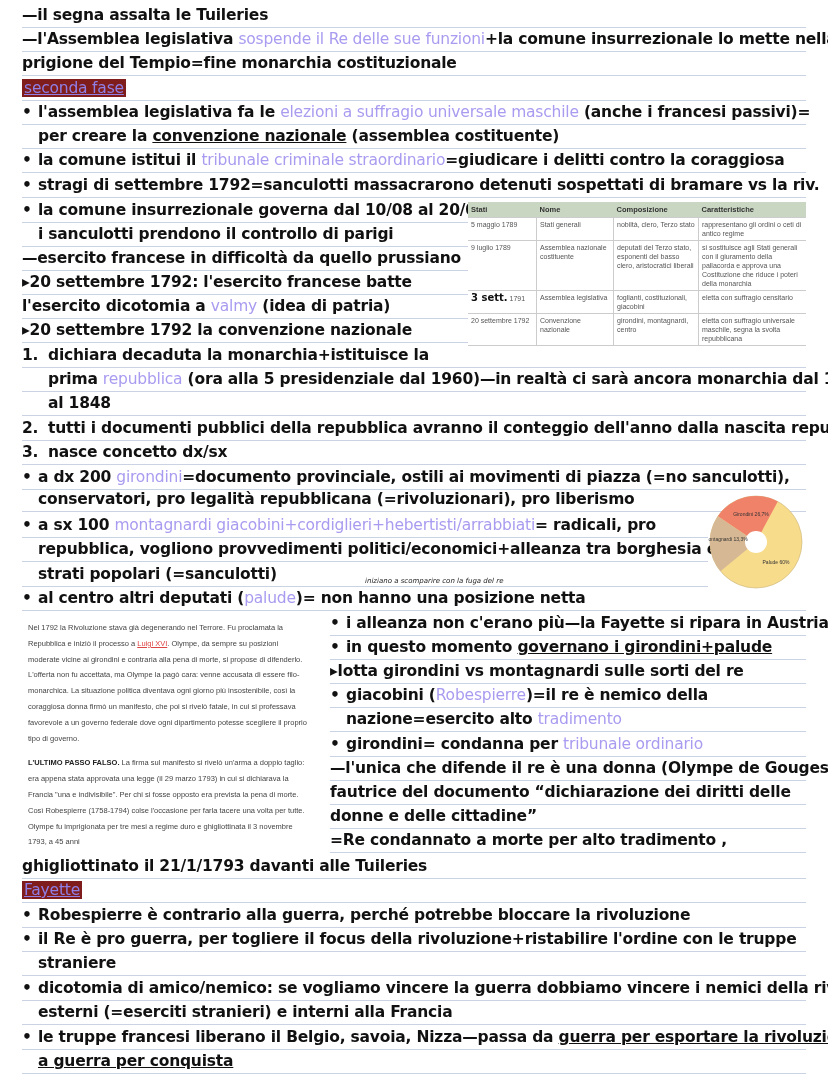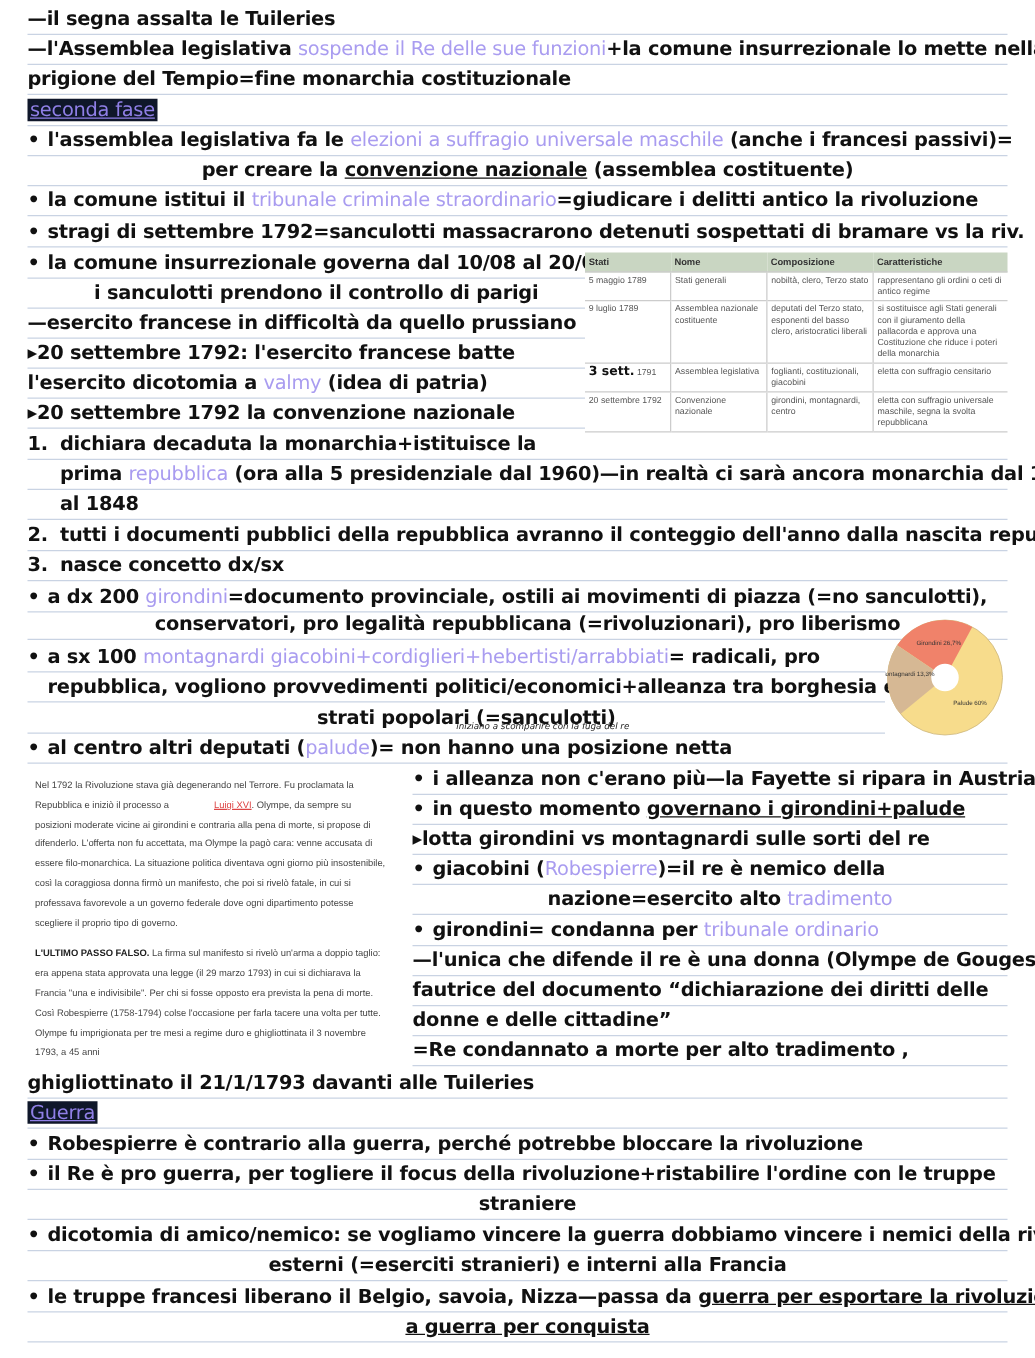--- a/index.html
+++ b/index.html
@@ -6,54 +6,54 @@
   body{width:828px;height:1086px;position:relative;overflow:hidden;
        font-family:"DejaVu Sans",sans-serif;color:#111;}
   .line{position:absolute;left:22px;right:22px;height:24px;line-height:22px;
         font-size:15.5px;font-weight:bold;letter-spacing:-0.2px;white-space:nowrap;
         border-bottom:1.5px solid #c9d3e3;box-sizing:border-box;}
   .line.narrow{right:360px;}
   .line.right{left:330px;}
   .hl{color:#a99cf0;font-weight:normal;}
   .u{text-decoration:underline;}
   .heading{color:#8f7fe6;font-weight:normal;}
-  .heading span{background:#0f172a;padding:0 2px;text-decoration:underline;}
+  .heading span{background:#7f1d1d;padding:0 2px;text-decoration:underline;}
   .bul{display:inline-block;width:16px;}
   .num{display:inline-block;width:26px;}
   .ind{padding-left:26px;}
-  .ind16{padding-left:16px;text-align:center;}
+  .ind16{padding-left:16px;}
   
   .tbl{position:absolute;left:468px;top:202px;width:338px;border-collapse:collapse;
        font-family:"Liberation Sans",sans-serif;font-size:7px;color:#555;background:#fff;}
   .tbl th{background:#c9d6c2;text-align:left;padding:3px 3px;font-weight:bold;color:#333;font-size:7.5px;}
   .tbl td{vertical-align:top;padding:2px 3px;border-top:1px solid #ccc;border-left:1px solid #ccc;line-height:9px;}
   .tbl td:first-child{border-left:none;}
   .tbl tr:last-child td{border-bottom:1px solid #ccc;}
   .hand{font-family:"DejaVu Sans",sans-serif;font-weight:bold;font-size:10px;color:#111;}
   
   .pie{position:absolute;left:708px;top:494px;width:96px;height:96px;}
   .pie text{font-family:"Liberation Sans",sans-serif;font-size:5px;fill:#333;}
   
   .article{position:absolute;left:28px;top:620px;width:282px;
            font-family:"Liberation Sans",sans-serif;font-size:7.5px;color:#444;line-height:15.8px;}
   .article p{margin:0 0 9px 0;}
-  .article .link{color:#d44;text-decoration:underline;margin-left:34px;}
+  .article .link{color:#d44;text-decoration:underline;}
   .article b{color:#222;}
   .annot{position:absolute;left:365px;top:577px;font-size:7px;font-family:"DejaVu Sans",sans-serif;color:#222;font-style:italic;}
 </style>
 </head>
 <body>
 
 <div class="line" style="top:4px"><span>—il segna assalta le Tuileries</span></div>
 <div class="line" style="top:28px"><span>—l'Assemblea legislativa </span><span class="hl">sospende il Re delle sue funzioni</span><span>+la comune insurrezionale lo mette nella</span></div>
 <div class="line" style="top:52px"><span>prigione del Tempio=fine monarchia costituzionale</span></div>
 <div class="line heading" style="top:77px"><span>seconda fase</span></div>
 <div class="line" style="top:101px"><span class="bul">•</span><span>l'assemblea legislativa fa le </span><span class="hl">elezioni a suffragio universale maschile</span><span> (anche i francesi passivi)=</span></div>
 <div class="line ind16" style="top:125px"><span>per creare la </span><span class="u">convenzione nazionale</span><span> (assemblea costituente)</span></div>
-<div class="line" style="top:149px"><span class="bul">•</span><span>la comune istitui il </span><span class="hl">tribunale criminale straordinario</span><span>=giudicare i delitti antico la rivoluzione</span></div>
+<div class="line" style="top:149px"><span class="bul">•</span><span>la comune istitui il </span><span class="hl">tribunale criminale straordinario</span><span>=giudicare i delitti contro la coraggiosa</span></div>
 <div class="line" style="top:174px"><span class="bul">•</span><span>stragi di settembre 1792=sanculotti massacrarono detenuti sospettati di bramare vs la riv.</span></div>
 
 <div class="line narrow" style="top:199px"><span class="bul">•</span><span>la comune insurrezionale governa dal 10/08 al 20/09:</span></div>
 <div class="line narrow ind16" style="top:223px"><span>i sanculotti prendono il controllo di parigi</span></div>
 <div class="line narrow" style="top:247px"><span>—esercito francese in difficoltà da quello prussiano</span></div>
 <div class="line narrow" style="top:271px"><span>▸20 settembre 1792: l'esercito francese batte</span></div>
 <div class="line narrow" style="top:295px"><span>l'esercito dicotomia a </span><span class="hl">valmy</span><span> (idea di patria)</span></div>
 <div class="line narrow" style="top:319px"><span>▸20 settembre 1792 la convenzione nazionale</span></div>
 
 <table class="tbl">
@@ -128,20 +128,20 @@
 <div class="line right" style="top:660px"><span>▸lotta girondini vs montagnardi sulle sorti del re</span></div>
 <div class="line right" style="top:684px"><span class="bul">•</span><span>giacobini (</span><span class="hl">Robespierre</span><span>)=il re è nemico della</span></div>
 <div class="line right ind16" style="top:708px"><span>nazione=esercito alto </span><span class="hl">tradimento</span></div>
 <div class="line right" style="top:733px"><span class="bul">•</span><span>girondini= condanna per </span><span class="hl">tribunale ordinario</span></div>
 <div class="line right" style="top:757px"><span>—l'unica che difende il re è una donna (Olympe de Gouges):</span></div>
 <div class="line right" style="top:781px"><span>fautrice del documento “dichiarazione dei diritti delle</span></div>
 <div class="line right" style="top:805px"><span>donne e delle cittadine”</span></div>
 <div class="line right" style="top:829px"><span>=Re condannato a morte per alto tradimento ,</span></div>
 
 <div class="line" style="top:855px"><span>ghigliottinato il 21/1/1793 davanti alle Tuileries</span></div>
-<div class="line heading" style="top:879px"><span>Guerra</span></div>
+<div class="line heading" style="top:879px"><span>Fayette</span></div>
 <div class="line" style="top:904px"><span class="bul">•</span><span>Robespierre è contrario alla guerra, perché potrebbe bloccare la rivoluzione</span></div>
 <div class="line" style="top:928px"><span class="bul">•</span><span>il Re è pro guerra, per togliere il focus della rivoluzione+ristabilire l'ordine con le truppe</span></div>
 <div class="line ind16" style="top:952px"><span>straniere</span></div>
 <div class="line" style="top:977px"><span class="bul">•</span><span>dicotomia di amico/nemico: se vogliamo vincere la guerra dobbiamo vincere i nemici della riv.</span></div>
 <div class="line ind16" style="top:1001px"><span>esterni (=eserciti stranieri) e interni alla Francia</span></div>
 <div class="line" style="top:1026px"><span class="bul">•</span><span>le truppe francesi liberano il Belgio, savoia, Nizza—passa da </span><span class="u">guerra per esportare la rivoluzione</span></div>
 <div class="line ind16" style="top:1050px"><span class="u">a guerra per conquista</span></div>
 
 </body></html>

